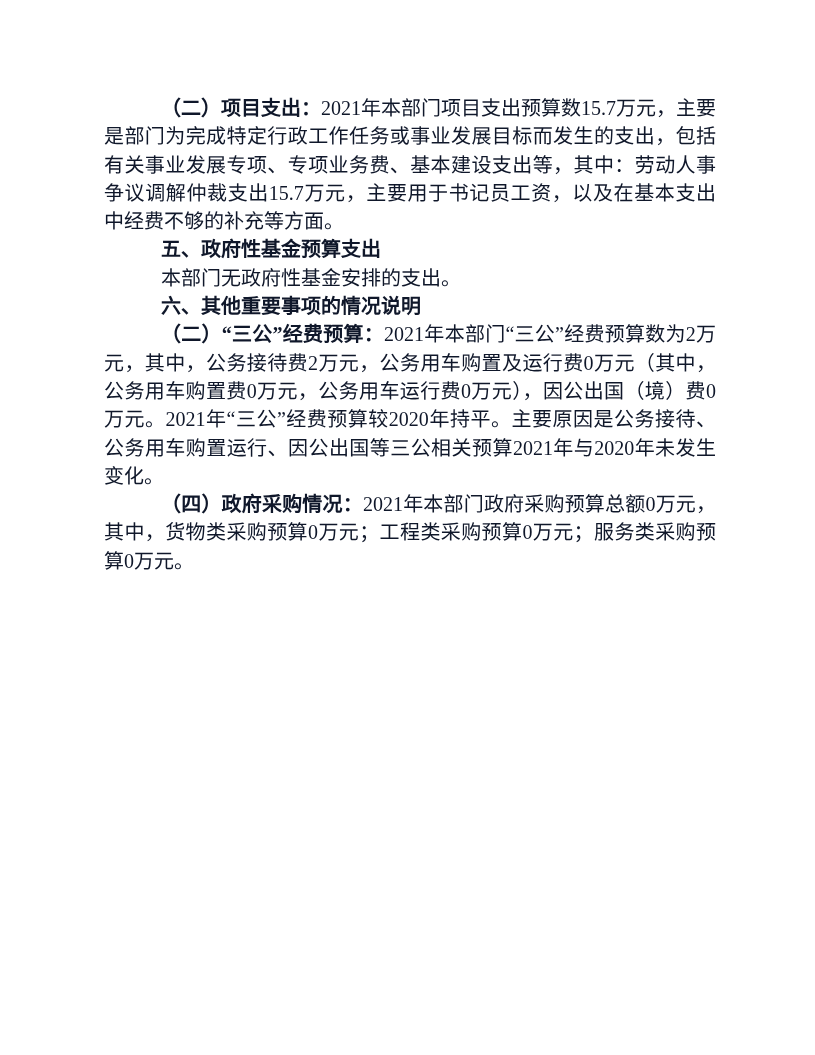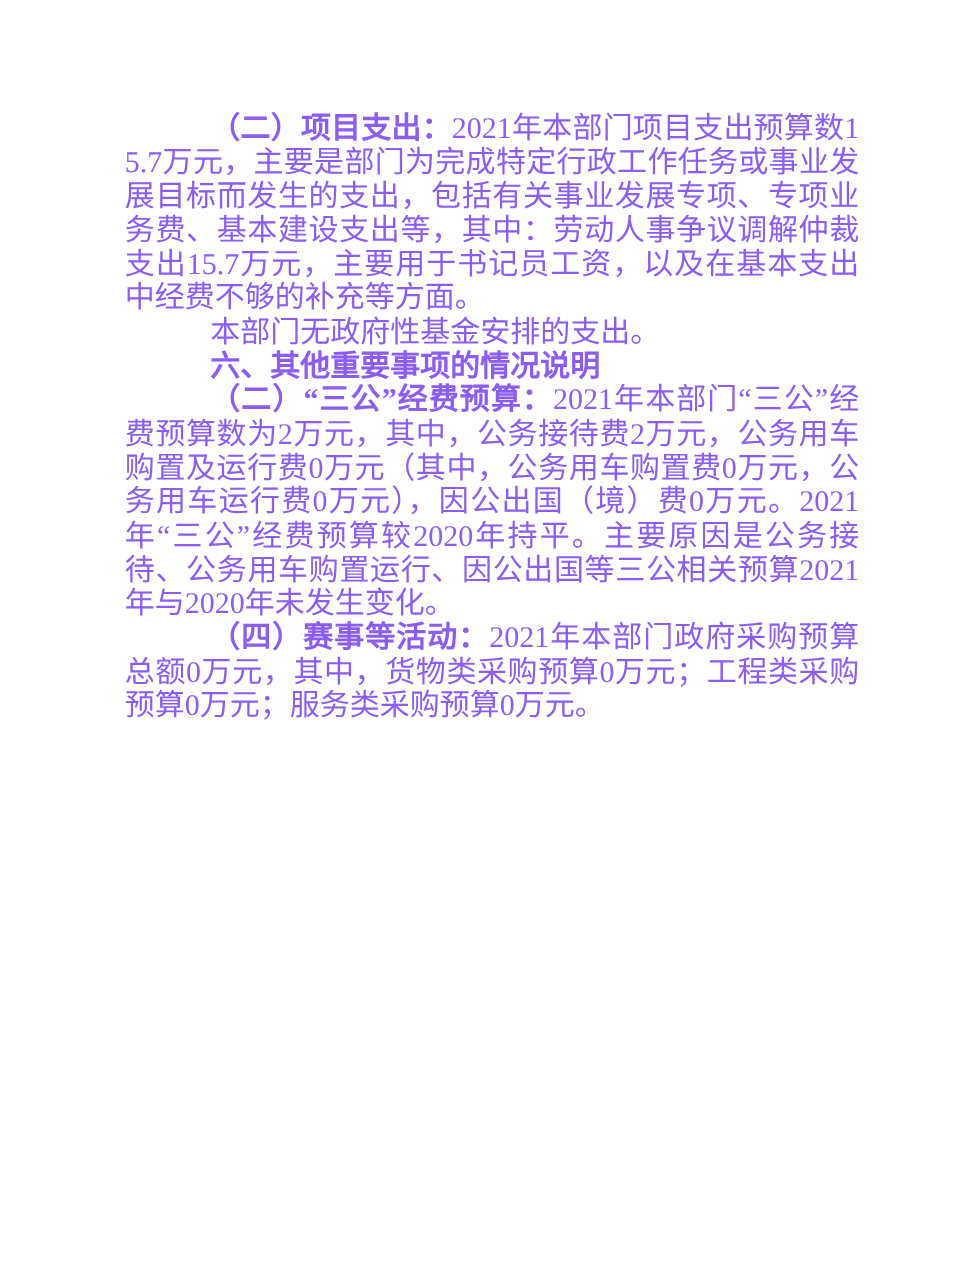--- a/index.html
+++ b/index.html
@@ -17,46 +17,47 @@
   .content {
     position: absolute;
     left: 104px;
     top: 94px;
     width: 612px;
   }
   p.para {
     margin: 0;
     padding: 0;
     font-family: "Liberation Serif", "DejaVu Serif", serif;
-    font-size: 25px;
+    font-size: 20px;
     line-height: 28.3px;
-    color: #8b5cf6;
+    color: #0f172a;
     text-align: justify;
     text-indent: 2.85em;
     word-break: break-all;
   }
   p.para .lead {
     font-weight: bold;
     font-style: normal;
   }
 </style>
 </head>
 <body>
 
 <div class="page">
   <div class="content">
 
     <p class="para"><b class="lead">（二）项目支出：</b><span>2021年本部门项目支出预算数15.7万元，主要是部门为完成特定行政工作任务或事业发展目标而发生的支出，包括有关事业发展专项、专项业务费、基本建设支出等，其中：劳动人事争议调解仲裁支出15.7万元，主要用于书记员工资，以及在基本支出中经费不够的补充等方面。</span></p>
 
+    <p class="para heading"><b class="lead">五、政府性基金预算支出</b><span></span></p>
 
     <p class="para"><b class="lead"></b><span>本部门无政府性基金安排的支出。</span></p>
 
     <p class="para heading"><b class="lead">六、其他重要事项的情况说明</b><span></span></p>
 
 
     <p class="para"><b class="lead">（二）“三公”经费预算：</b><span>2021年本部门“三公”经费预算数为2万元，其中，公务接待费2万元，公务用车购置及运行费0万元（其中，公务用车购置费0万元，公务用车运行费0万元），因公出国（境）费0万元。2021年“三公”经费预算较2020年持平。主要原因是公务接待、公务用车购置运行、因公出国等三公相关预算2021年与2020年未发生变化。</span></p>
 
 
-    <p class="para"><b class="lead">（四）赛事等活动：</b><span>2021年本部门政府采购预算总额0万元，其中，货物类采购预算0万元；工程类采购预算0万元；服务类采购预算0万元。</span></p>
+    <p class="para"><b class="lead">（四）政府采购情况：</b><span>2021年本部门政府采购预算总额0万元，其中，货物类采购预算0万元；工程类采购预算0万元；服务类采购预算0万元。</span></p>
 
 
   </div>
 </div>
 
 </body></html>

